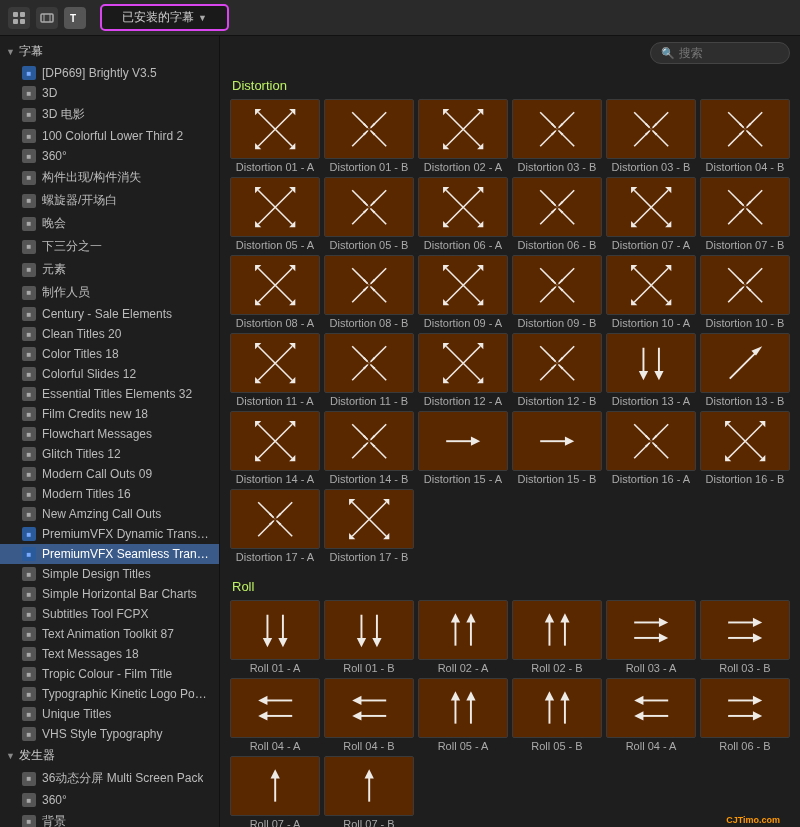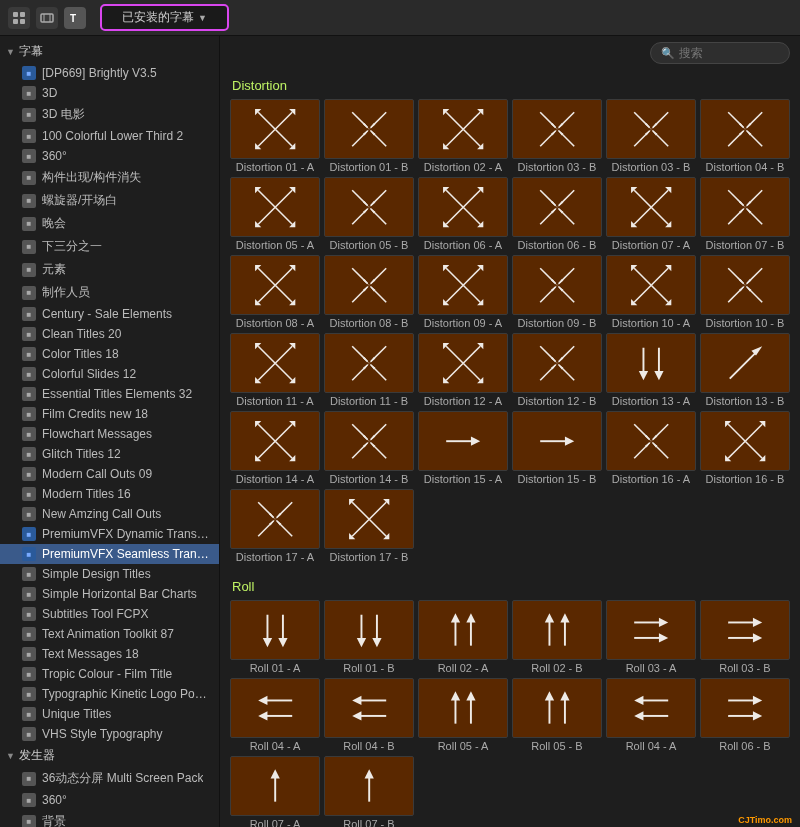--- a/index.html
+++ b/index.html
@@ -192,21 +192,21 @@
       white-space: nowrap;
       overflow: hidden;
       text-overflow: ellipsis;
       width: 100%;
     }
 
     
     .watermark {
       position: absolute;
       bottom: 2px;
-      right: 8px;
+      right: 20px;
       font-size: 9px;
       color: #f90;
       font-weight: bold;
       pointer-events: none;
       z-index: 10;
     }
 
     .grid-wrapper { position: relative; }
   </style>
 </head>

